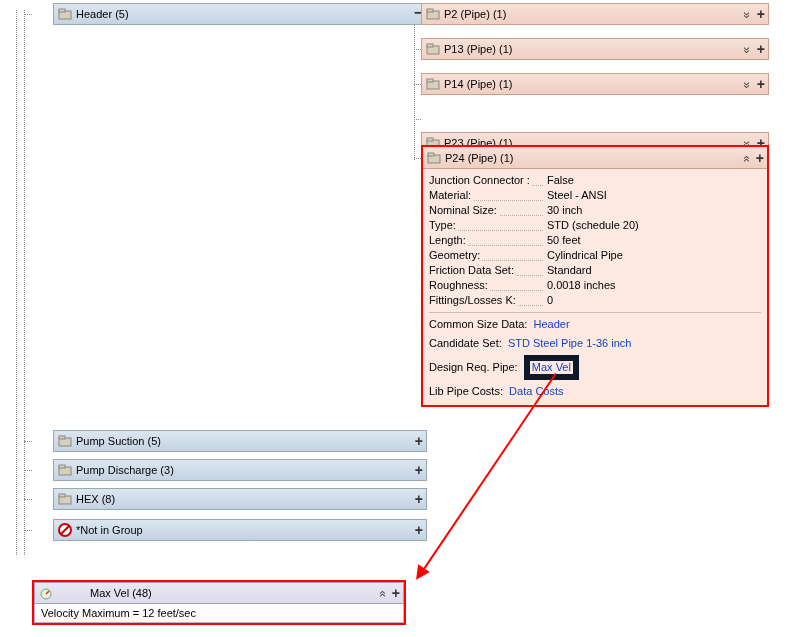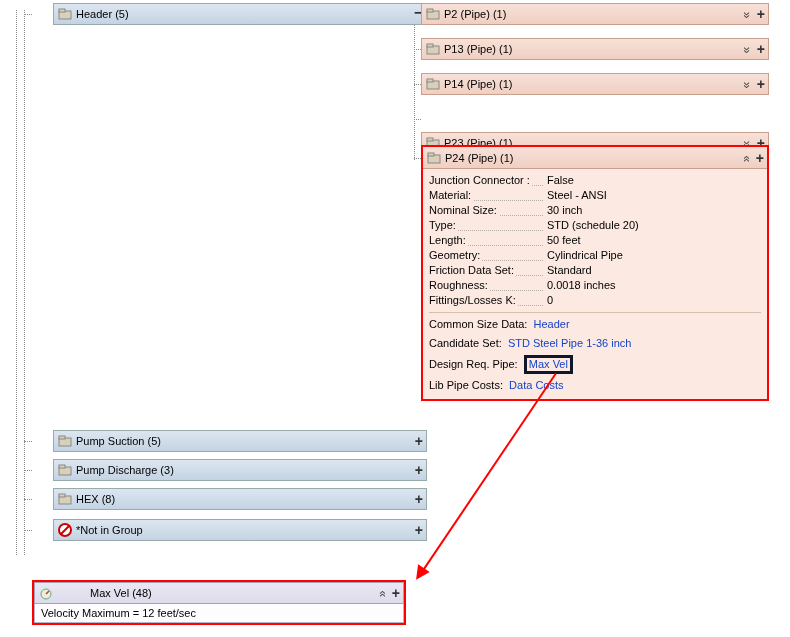--- a/index.html
+++ b/index.html
@@ -100,21 +100,21 @@
   .prop .k::after {
     content: "";
     position: absolute;
     left: 0; right: 4px; bottom: 2px;
     border-bottom: 1px dotted #b8b0a8;
   }
   .prop .k span { background: #fbe9e2; position: relative; padding-right: 2px; z-index: 1;}
   .prop .v { flex: 1; }
   .sep { border-top: 1px solid #d7bdae; margin: 4px 0; }
   .link { color: #1643c8; cursor: pointer; }
-  .hlbox { border: 3px solid #0f172a; padding: 0 2px; display: inline-block; line-height: 13px; }
+  .hlbox { border: 6px solid #0f172a; padding: 0 2px; display: inline-block; line-height: 13px; }
 
   
   .maxvel-wrap {
     position: absolute;
     left: 32px;
     top: 580px;
     width: 374px;
     border: 2px solid #f00;
   }
   .maxvel-body {

